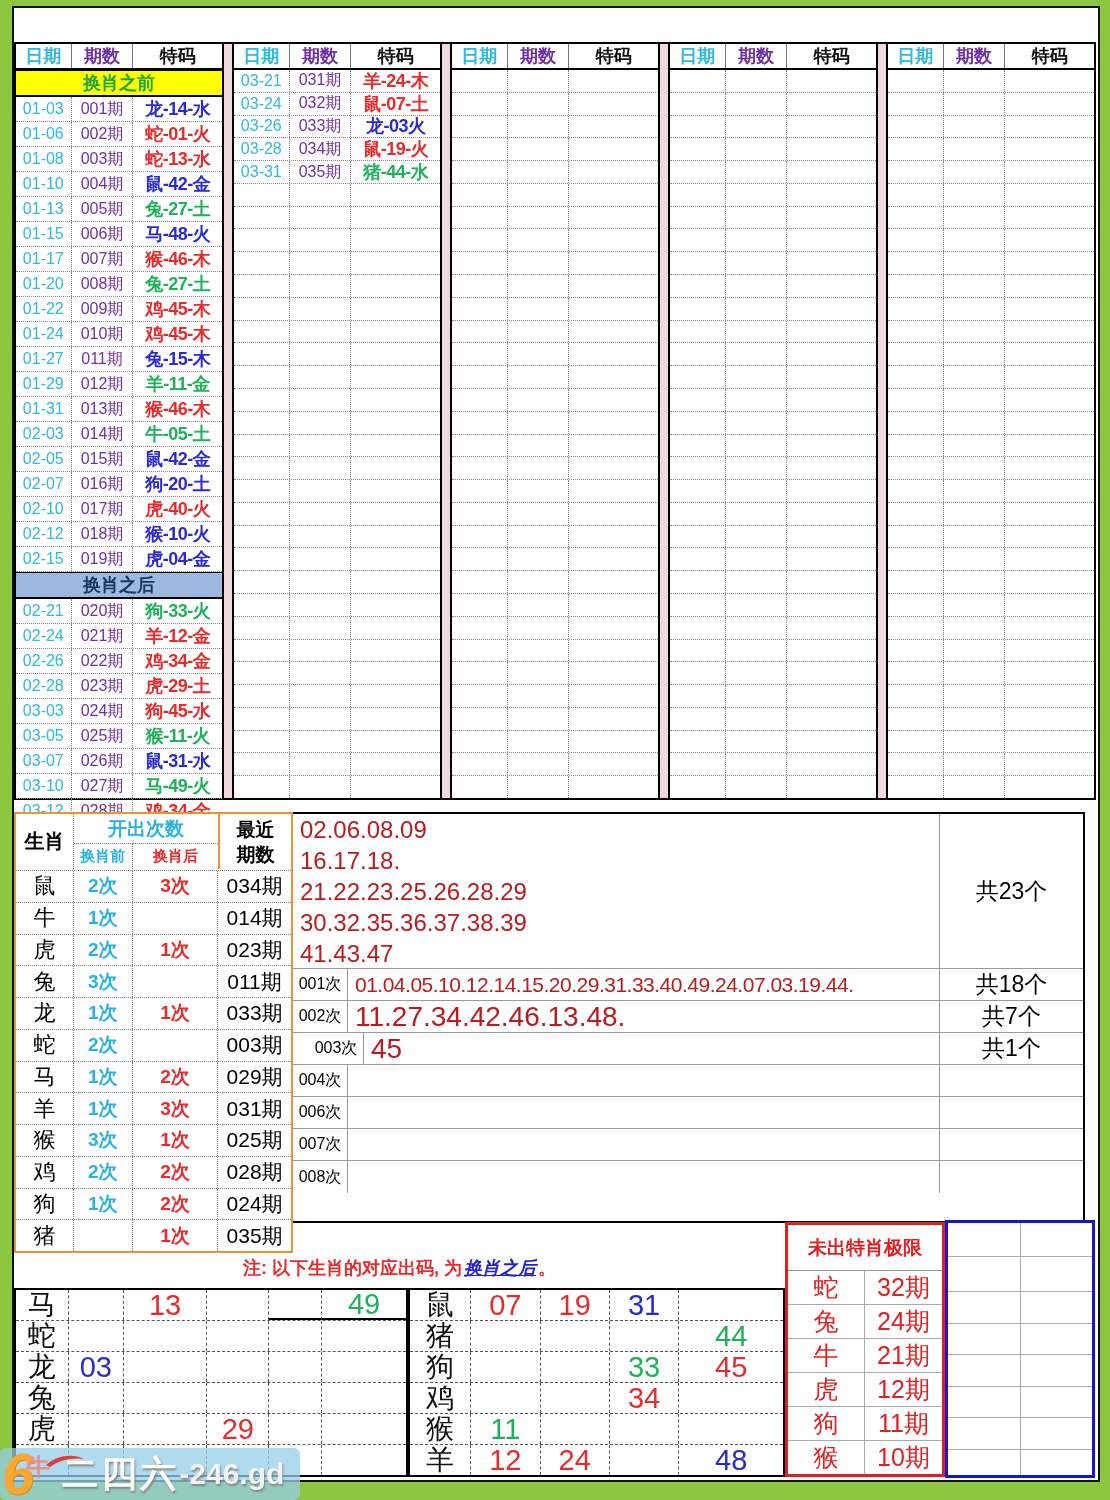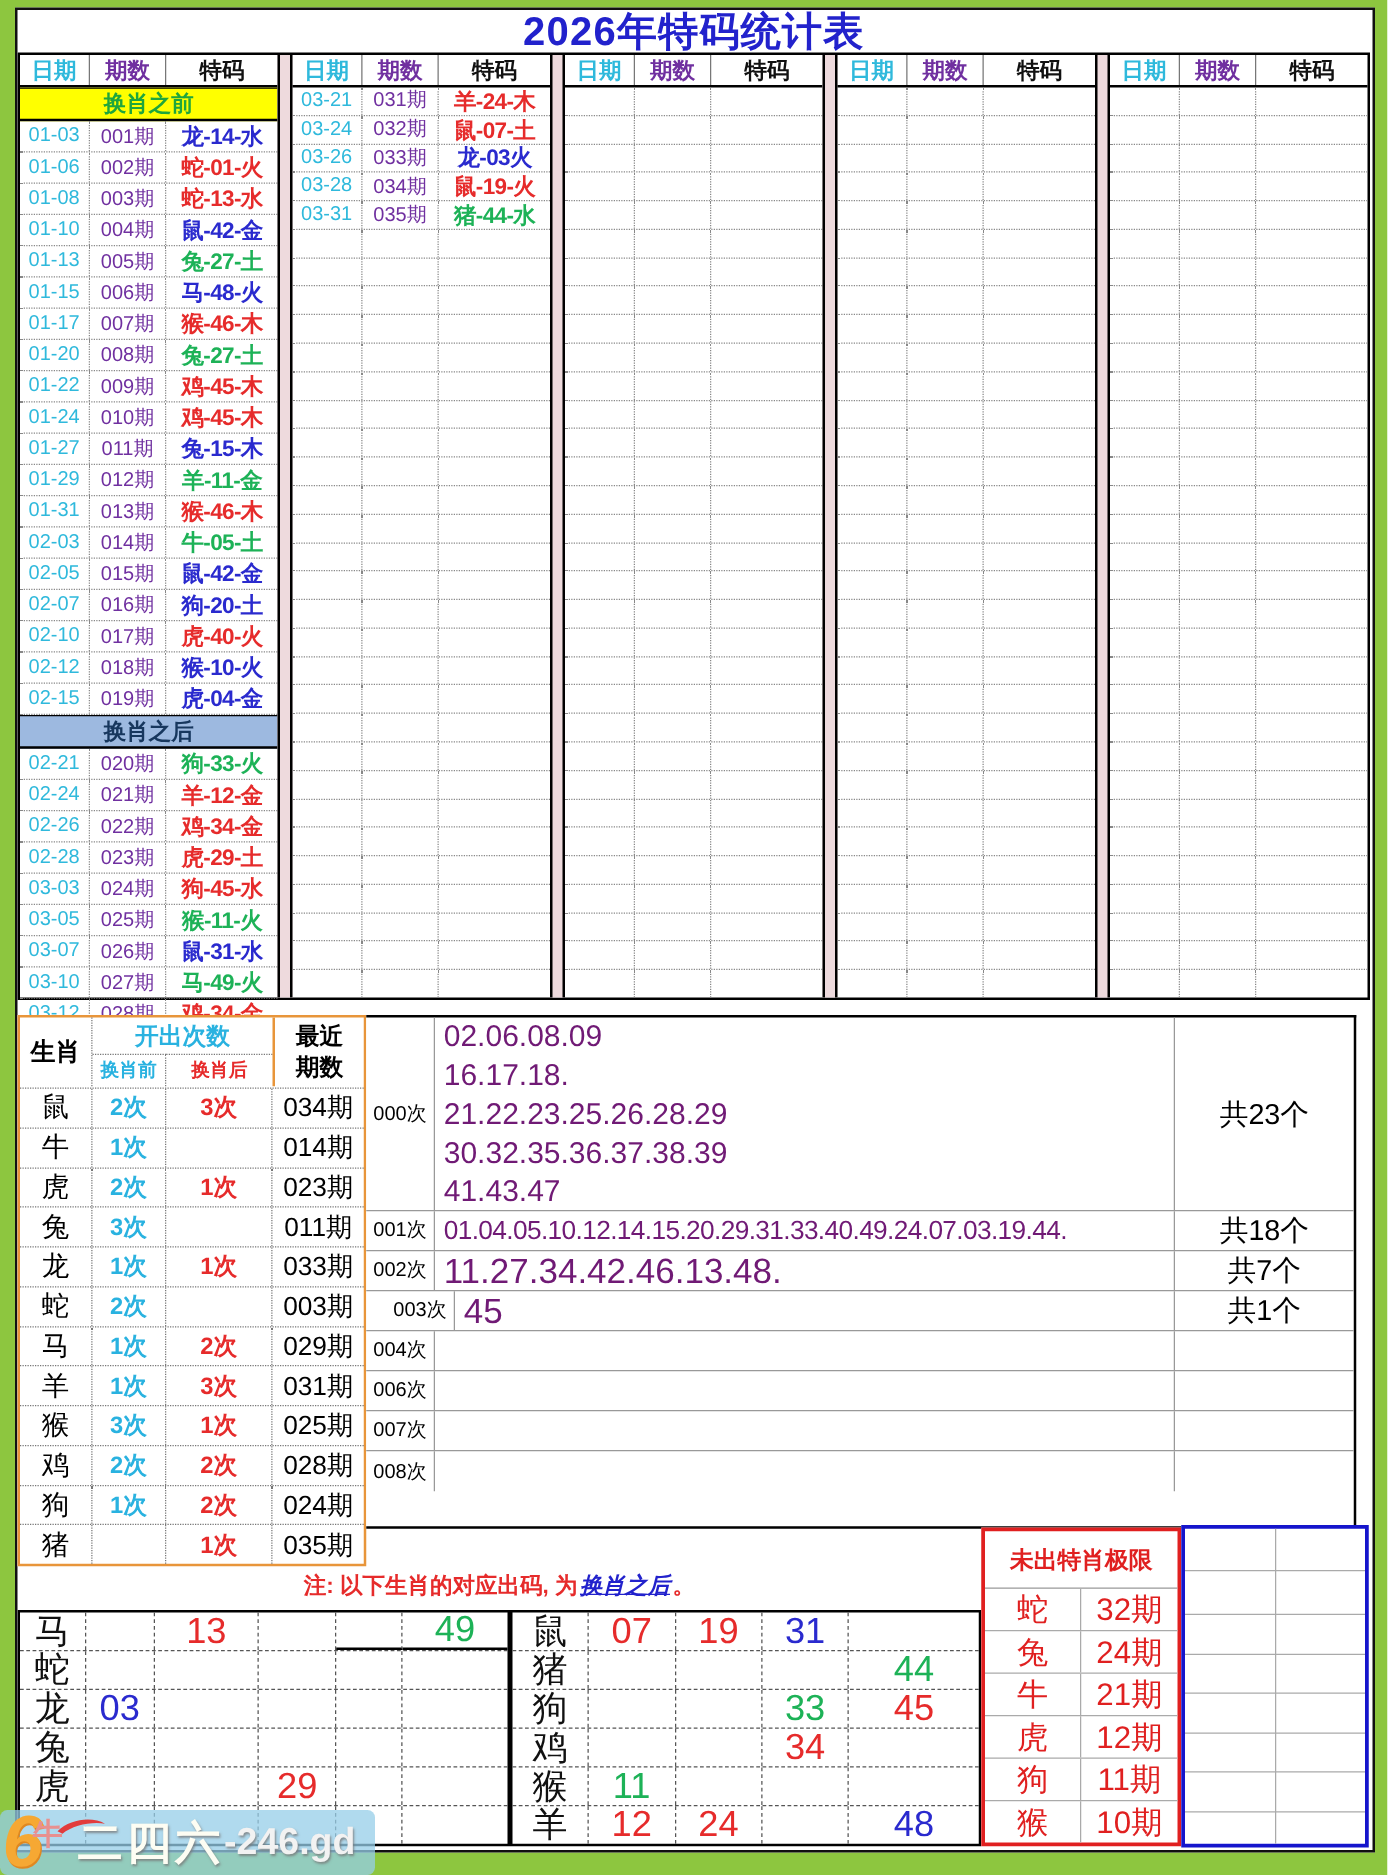--- a/index.html
+++ b/index.html
@@ -61,21 +61,21 @@
   
   #freq-table { position:absolute; left:293px; top:812px; width:792px; height:411px;
                 border:2px solid #000; border-left:none; background:#fff; }
   .frow { display:flex; border-bottom:1px solid #999; }
   #freq-table .frow:last-child { border-bottom:none; }
   .flabel { width:55px; border-right:1px solid #999; display:flex; align-items:center; justify-content:center;
             font-size:16px; overflow:hidden; }
   .fcontent { flex:1; border-right:1px solid #999; display:flex; flex-direction:column; justify-content:center;
               padding-left:7px; overflow:hidden; }
   .fcount { width:143px; display:flex; align-items:center; justify-content:center; font-size:23px; overflow:hidden; }
-  .fline { white-space:nowrap; color:#701a75; }
+  .fline { white-space:nowrap; color:#b91c1c; }
   .fline.small { font-size:24px; line-height:31px; }
   .fline.long { font-size:21px; letter-spacing:-0.5px; }
   .fline.big { font-size:28px; }
 
   
   #note-row { position:absolute; left:14px; top:1256px; width:771px; height:30px; display:flex;
               justify-content:center; font-size:18px; font-weight:bold; }
   .note-red { color:#e62b2b; }
   .note-link { color:#2222cc; font-style:italic; text-decoration:underline; margin:0 2px; }
 
@@ -125,21 +125,20 @@
   .wm-brand { font-size:36px; font-weight:bold; color:#fdfdf3; letter-spacing:3px; margin-left:-24px;
               text-shadow:1px 2px 2px rgba(120,120,120,0.8); }
   .wm-site { font-size:30px; font-weight:bold; color:#f2f2f2; text-shadow:1px 2px 2px rgba(120,120,120,0.8); }
 </style>
 </head>
 <body>
 
 <div id="screen">
   <div class="content"></div>
 
-  <div id="title">2026年特码统计表</div>
 
   <div id="top-table">
       <div class="tgroup">
         <div class="ghead">
           <div class="gh gh-date">日期</div>
           <div class="gh gh-period">期数</div>
           <div class="gh gh-code">特码</div>
         </div>
         <div class="gbody">
           <div class="trow sec yellow">换肖之前</div>
@@ -1060,21 +1059,20 @@
           <div class="stc st-z">猪</div>
           <div class="stc st-b c-cyan"></div>
           <div class="stc st-a c-red2">1次</div>
           <div class="stc st-r">035期</div>
         </div>
       </div>
   </div>
 
   <div id="freq-table">
       <div class="frow" style="height: 155px;">
-        <div class="flabel">000次</div>
         <div class="fcontent">
           <div class="fline small">02.06.08.09</div>
           <div class="fline small">16.17.18.</div>
           <div class="fline small">21.22.23.25.26.28.29</div>
           <div class="fline small">30.32.35.36.37.38.39</div>
           <div class="fline small">41.43.47</div>
         </div>
         <div class="fcount">共23个</div>
       </div>
       <div class="frow" style="height: 32px;">

